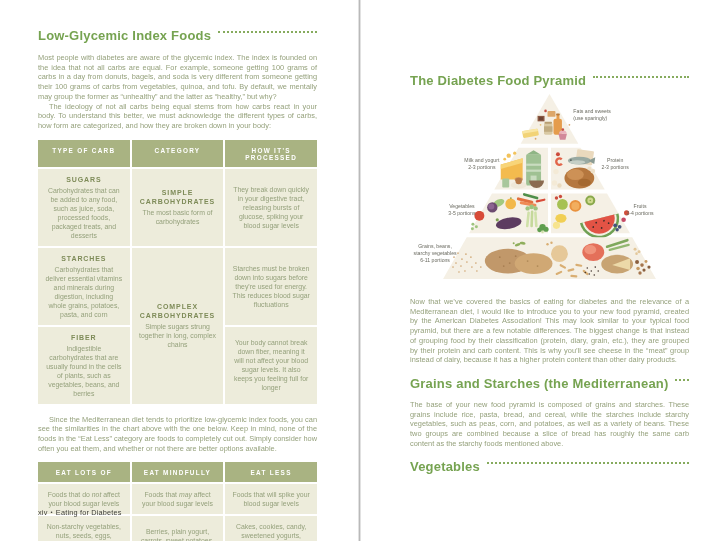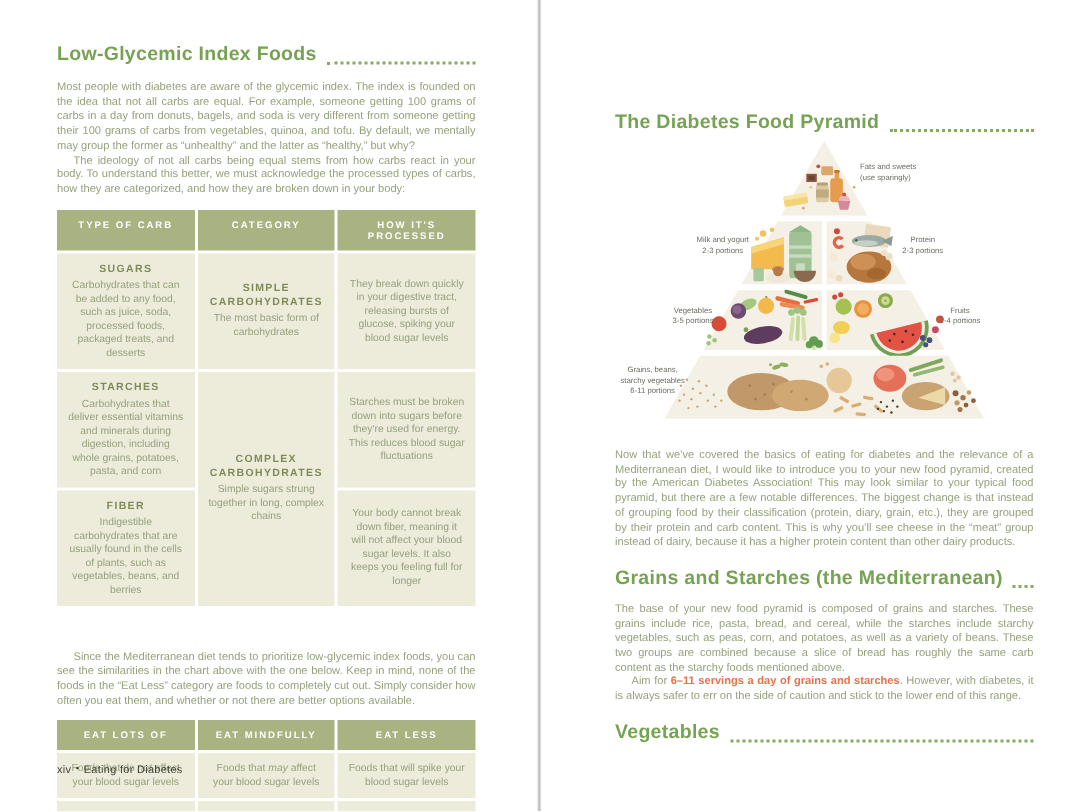--- a/index.html
+++ b/index.html
@@ -4,21 +4,21 @@
 <style>
   html,body{margin:0;padding:0;background:#ffffff;}
   .spread{position:relative;width:720px;height:541px;background:#ffffff;overflow:hidden;
           font-family:"Liberation Sans", sans-serif;}
   .gutter{position:absolute;left:358px;top:0;width:3px;height:541px;
           background:linear-gradient(to right, rgba(0,0,0,0.04), #b9b9b9 50%, rgba(0,0,0,0.04));}
   .page{position:absolute;top:0;width:279px;height:541px;}
   .page.left{left:38px;}
   .page.right{left:410px;margin-top:45px;}
 
-  .section-heading{display:flex;align-items:flex-end;color:#76a351;font-weight:bold;
+  .section-heading{display:flex;align-items:flex-start;color:#76a351;font-weight:bold;
                    font-size:13px;letter-spacing:0.2px;margin:0;}
   .section-heading .leader{flex:1;border-top:2px dotted #86ab5d;margin-left:7px;margin-top:3px;}
 
   .body-text{color:#95a17c;font-size:7.4px;line-height:9.7px;text-align:justify;margin:0;}
   .body-text.indent{text-indent:11px;}
   .mt-title{margin-top:28px;}
   .em{font-style:italic;}
   .hl{color:#e8714a;font-weight:bold;}
 
   .gtable{display:grid;grid-template-columns:1fr 1fr 1fr;gap:2px;margin-top:9px;}
@@ -47,21 +47,21 @@
 <div class="spread">
 
   <div class="page left">
 
     <h1 class="section-heading mt-title">
       <span>Low-Glycemic Index Foods</span>
       <span class="leader"></span>
     </h1>
 
     <p class="body-text" style="margin-top:10px">Most people with diabetes are aware of the glycemic index. The index is founded on the idea that not all carbs are equal. For example, someone getting 100 grams of carbs in a day from donuts, bagels, and soda is very different from someone getting their 100 grams of carbs from vegetables, quinoa, and tofu. By default, we mentally may group the former as “unhealthy” and the latter as “healthy,” but why?</p>
-    <p class="body-text indent">The ideology of not all carbs being equal stems from how carbs react in your body. To understand this better, we must acknowledge the processed types of carbs, how they are categorized, and how they are broken down in your body:</p>
+    <p class="body-text indent">The ideology of not all carbs being equal stems from how carbs react in your body. To understand this better, we must acknowledge the different types of carbs, how form are categorized, and how they are broken down in your body:</p>
 
     <div class="gtable">
       <div class="th c1 r1">TYPE OF CARB</div>
       <div class="th c2 r1">CATEGORY</div>
       <div class="th c3 r1">HOW IT'S PROCESSED</div>
 
       <div class="td c1 r2">
         <div class="lbl">SUGARS</div>
         <div>Carbohydrates that can be added to any food, such as juice, soda, processed foods, packaged treats, and desserts</div>
       </div>
@@ -81,21 +81,21 @@
       </div>
       <div class="td c3 r3 vcenter">Starches must be broken down into sugars before they're used for energy. This reduces blood sugar fluctuations</div>
 
       <div class="td c1 r4">
         <div class="lbl">FIBER</div>
         <div>Indigestible carbohydrates that are usually found in the cells of plants, such as vegetables, beans, and berries</div>
       </div>
       <div class="td c3 r4 vcenter">Your body cannot break down fiber, meaning it will not affect your blood sugar levels. It also keeps you feeling full for longer</div>
     </div>
 
-    <p class="body-text indent" style="margin-top:29px">Since the Mediterranean diet tends to prioritize low-glycemic index foods, you can see the similarities in the chart above with the one below. Keep in mind, none of the foods in the “Eat Less” category are foods to completely cut out. Simply consider how often you eat them, and whether or not there are better options available.</p>
+    <p class="body-text indent" style="margin-top:11px">Since the Mediterranean diet tends to prioritize low-glycemic index foods, you can see the similarities in the chart above with the one below. Keep in mind, none of the foods in the “Eat Less” category are foods to completely cut out. Simply consider how often you eat them, and whether or not there are better options available.</p>
 
     <div class="gtable">
       <div class="th c1 r1">EAT LOTS OF</div>
       <div class="th c2 r1">EAT MINDFULLY</div>
       <div class="th c3 r1">EAT LESS</div>
 
       <div class="td c1 r2 vcenter">
         <div><span>Foods that do </span><span class="em">not</span><span> affect your blood sugar levels</span></div>
       </div>
       <div class="td c2 r2 vcenter">
@@ -328,21 +328,20 @@
     </div>
 
     <p class="body-text" style="margin-top:10px">Now that we’ve covered the basics of eating for diabetes and the relevance of a Mediterranean diet, I would like to introduce you to your new food pyramid, created by the American Diabetes Association! This may look similar to your typical food pyramid, but there are a few notable differences. The biggest change is that instead of grouping food by their classification (protein, diary, grain, etc.), they are grouped by their protein and carb content. This is why you’ll see cheese in the “meat” group instead of dairy, because it has a higher protein content than other dairy products.</p>
 
     <h2 class="section-heading" style="margin-top:11px">
       <span>Grains and Starches (the Mediterranean)</span>
       <span class="leader"></span>
     </h2>
 
     <p class="body-text" style="margin-top:9px">The base of your new food pyramid is composed of grains and starches. These grains include rice, pasta, bread, and cereal, while the starches include starchy vegetables, such as peas, corn, and potatoes, as well as a variety of beans. These two groups are combined because a slice of bread has roughly the same carb content as the starchy foods mentioned above.</p>
-    <p class="body-text indent"><span>Aim for </span><span class="hl">6–11 servings a day of grains and starches</span><span>. However, with diabetes, it is always safer to err on the side of caution and stick to the lower end of this range.</span></p>
 
     <h2 class="section-heading" style="margin-top:11px">
       <span>Vegetables</span>
       <span class="leader"></span>
     </h2>
 
 
     <div class="footer right-al">
       <span>Eating for Diabetes</span><span class="sep">•</span><span>xv</span>
     </div>

